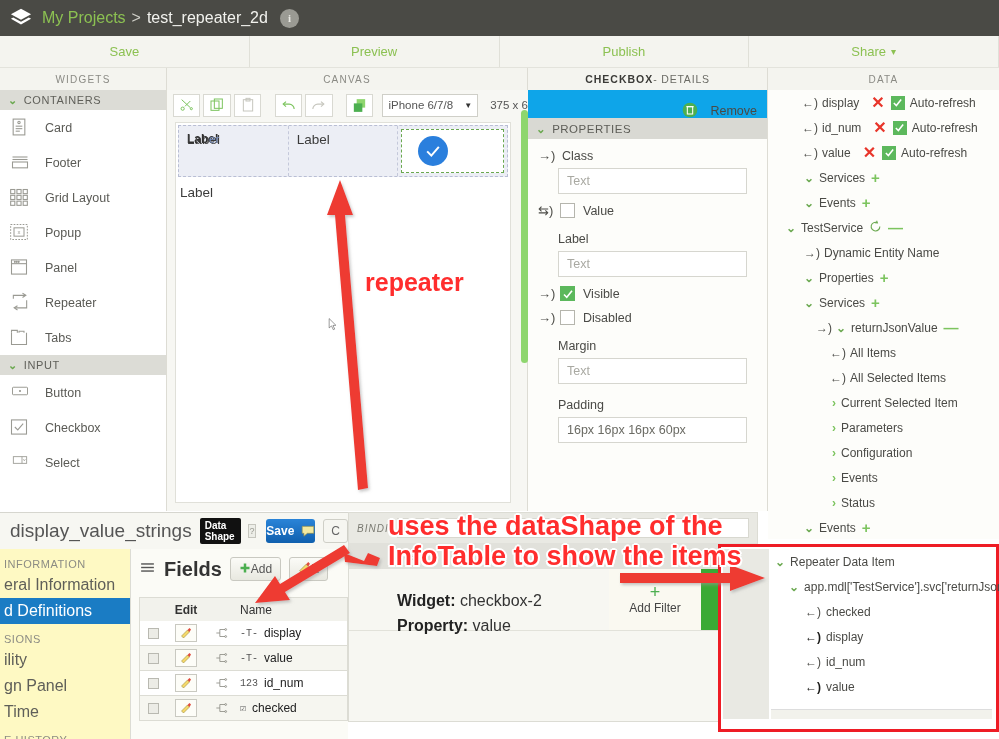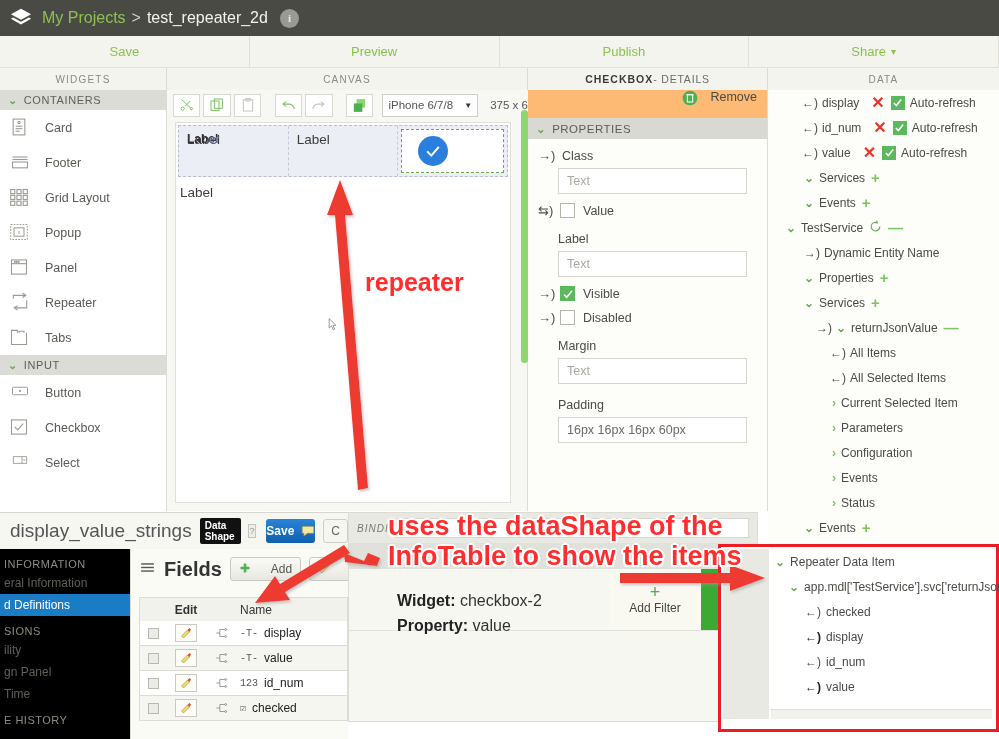--- a/index.html
+++ b/index.html
@@ -113,22 +113,22 @@
   #details {
     position:absolute; left:528px; top:68px; width:240px; height:443px;
     background:#fdfdfa; border-right:1px solid #dddcd4; overflow:hidden;
   }
   #details .dhdr {
     height:22px; display:flex; align-items:center; justify-content:center;
     background:#f4f4ef; font-size:10.5px; letter-spacing:.8px; color:#6b6b65;
   }
   #details .dhdr b { color:#3b3b38; letter-spacing:1px; }
   #removerow {
-    height:28px; display:flex; align-items:flex-start; justify-content:flex-end;
-    padding-right:10px; gap:12px; background:#fdba74; cursor:pointer;
+    height:28px; display:flex; align-items:flex-end; justify-content:flex-end;
+    padding-right:10px; gap:12px; background:#0ea5e9; cursor:pointer;
   }
   #removerow span { font-size:12.5px; color:#4a4a46; }
   .secbar {
     height:21px; background:#d9d9d3; display:flex; align-items:center;
     padding-left:8px; color:#5d5d57; font-size:11.5px; letter-spacing:.5px;
   }
   .secbar .cv { color:#6aa84f; margin-right:6px; font-weight:bold; }
   .prow { display:flex; align-items:center; padding:9px 0 0 10px; font-size:12.5px; color:#4a4a46; }
   .bindico { width:22px; flex:none; color:#4d4d48; font-size:13px; }
   .ptxt { margin-left:2px; }
@@ -184,31 +184,31 @@
     margin-left:10px; width:72px; height:24px; background:#1a6fc4; border-radius:3px;
     display:flex; align-items:center; justify-content:center; gap:7px; cursor:pointer;
     background-image:linear-gradient(#2a84d8,#0f5fae);
   }
   #dssave span { color:#fff; font-size:12px; font-weight:bold; }
   #dscancel {
     margin-left:8px; width:42px; height:24px; background:#f6f6f1; border:1px solid #cfcfc7;
     border-radius:3px; display:flex; align-items:center; justify-content:center;
     color:#666; font-size:12px; cursor:pointer;
   }
-  #dsside { position:absolute; left:0; top:36px; width:131px; bottom:0; background:#000000; border-right:1px solid #dcdcd4; }
+  #dsside { position:absolute; left:0; top:36px; width:131px; bottom:0; background:#fef9c3; border-right:1px solid #dcdcd4; }
   .sgrp { padding:9px 0 2px 4px; font-size:11px; color:#8c8c84; letter-spacing:.5px; }
-  .sitem { padding:4px 0 4px 4px; font-size:12px; color:#5f5f59; cursor:pointer; }
+  .sitem { padding:4px 0 4px 4px; font-size:16px; color:#5f5f59; cursor:pointer; }
   .sitem.sel { background:#1a7cc4; color:#fff; }
   #dsmain { position:absolute; left:131px; top:36px; right:0; bottom:0; background:#fbfbf6; }
   #fldhdr { display:flex; align-items:center; padding:8px 0 0 8px; gap:8px; }
   #fldtitle { font-size:20px; font-weight:bold; color:#333; }
   .gbtn {
     height:24px; border:1px solid #c9c9c1; border-radius:3px;
     background:linear-gradient(#fbfbf7,#e8e8e0);
-    display:flex; align-items:center; padding:0 8px; gap:20px; font-size:12px; color:#555; cursor:pointer;
+    display:flex; align-items:center; padding:0 8px; gap:0; font-size:12px; color:#555; cursor:pointer;
   }
   #ftable { position:absolute; left:8px; top:48px; right:0; bottom:0; }
   #ftable .th {
     display:flex; height:24px; align-items:center;
     background:#f2f2ec; border:1px solid #dcdcd4; border-bottom:none;
     font-size:12px; font-weight:bold; color:#333;
   }
   #ftable .tr {
     display:flex; height:25px; align-items:center;
     border:1px solid #dcdcd4; border-top:none; background:#fff; font-size:12px; color:#222;

